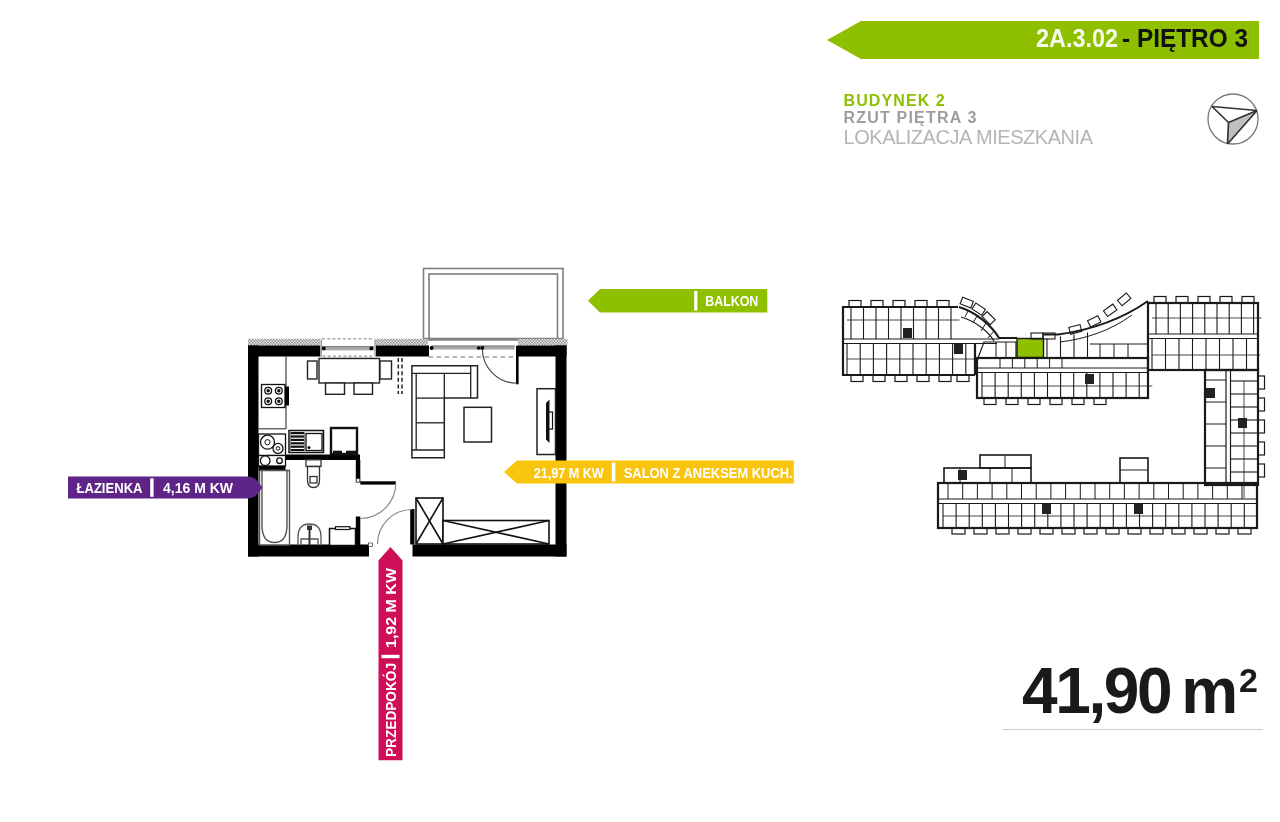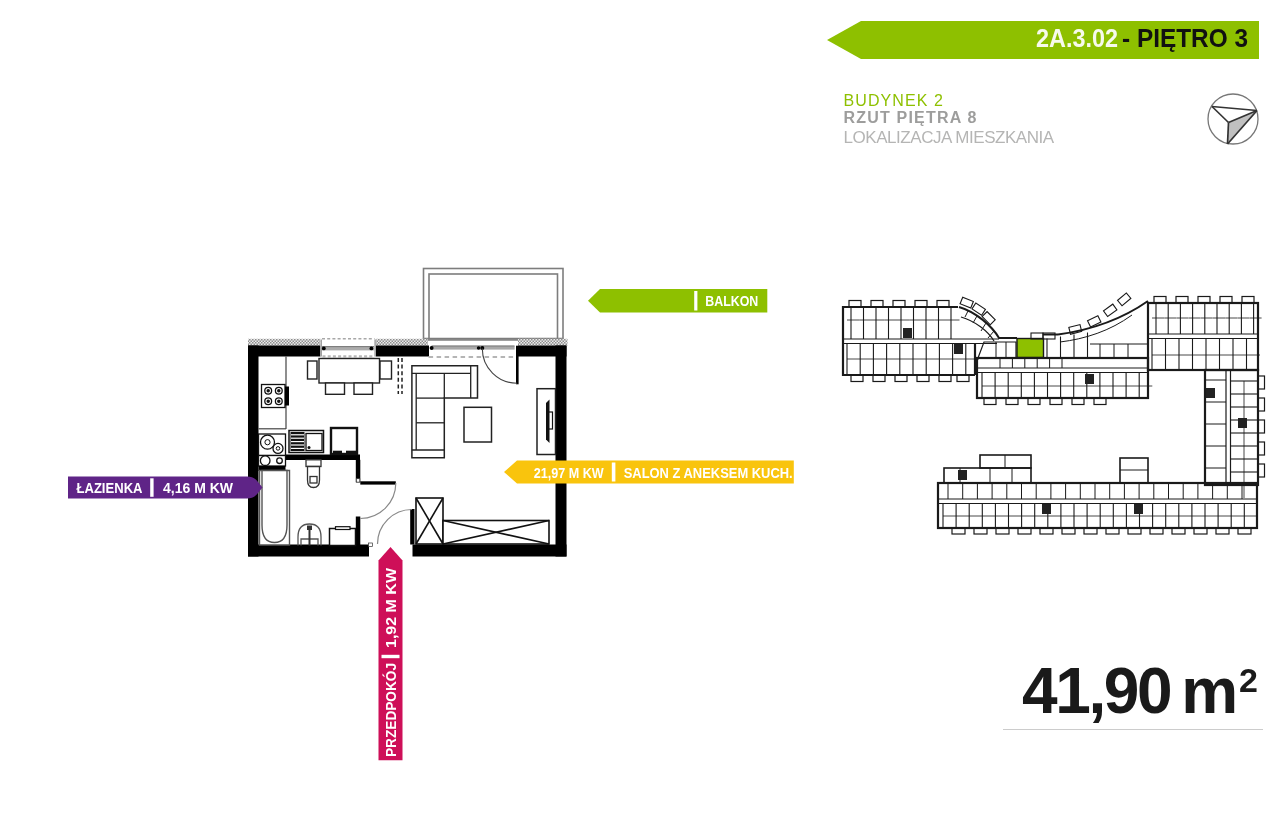--- a/index.html
+++ b/index.html
@@ -1,34 +1,34 @@
 <!DOCTYPE html>
 <html><head>
 <meta charset="utf-8">
 <style>
 html,body{margin:0;padding:0;background:#ffffff;}
 #page{position:relative;width:1280px;height:822px;background:#ffffff;overflow:hidden;font-family:"Liberation Sans",sans-serif;}
 #titles{position:absolute;left:843.5px;top:91.5px;}
 #titles div{line-height:17.5px;}
-#titles .g{color:#8ec000;font-weight:normal;font-size:16px;letter-spacing:1.1px;}
+#titles .g{color:#8ec000;font-weight:bold;font-size:16px;letter-spacing:1.1px;}
 #titles .d{color:#9d9d9c;font-weight:bold;font-size:16px;letter-spacing:1.2px;}
-#titles .l{color:#b5b5b4;font-size:17px;letter-spacing:-0.45px;margin-top:2.5px;}
+#titles .l{color:#b5b5b4;font-size:20px;letter-spacing:-0.45px;margin-top:2.5px;}
 #area{position:absolute;left:1022px;top:650.5px;font-size:64px;font-weight:bold;color:#1a1a1a;line-height:58px;white-space:nowrap;}
 #area .n{letter-spacing:-2.4px;}
 #area .m{margin-left:11px;}
 #area .s{font-size:34px;vertical-align:21px;margin-left:1px;}
 #hr{position:absolute;left:1003px;top:729px;width:260px;height:1px;background:#cccccc;}
 </style>
 </head>
 <body>
 <div id="page">
 
 <div id="titles">
 <div class="g">BUDYNEK 2</div>
-<div class="d">RZUT PIĘTRA 8</div>
+<div class="d">RZUT PIĘTRA 3</div>
 <div class="l">LOKALIZACJA MIESZKANIA</div>
 </div>
 
 <div id="area"><span class="n">41,90</span><span class="m">m</span><span class="s">2</span></div>
 
 <div id="hr"></div>
 <svg width="1280" height="822" viewBox="0 0 1280 822" style="position:absolute;left:0;top:0;">
 <defs>
 <pattern id="hatch" width="3" height="3" patternUnits="userSpaceOnUse">
 <rect width="3" height="3" fill="#ececec"></rect>

